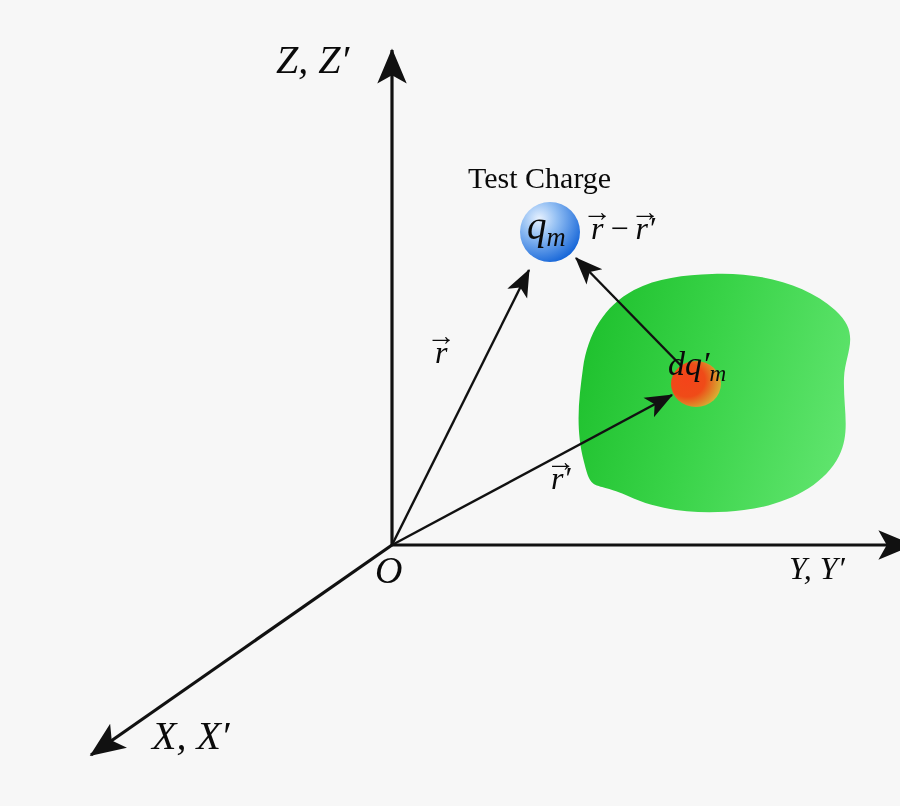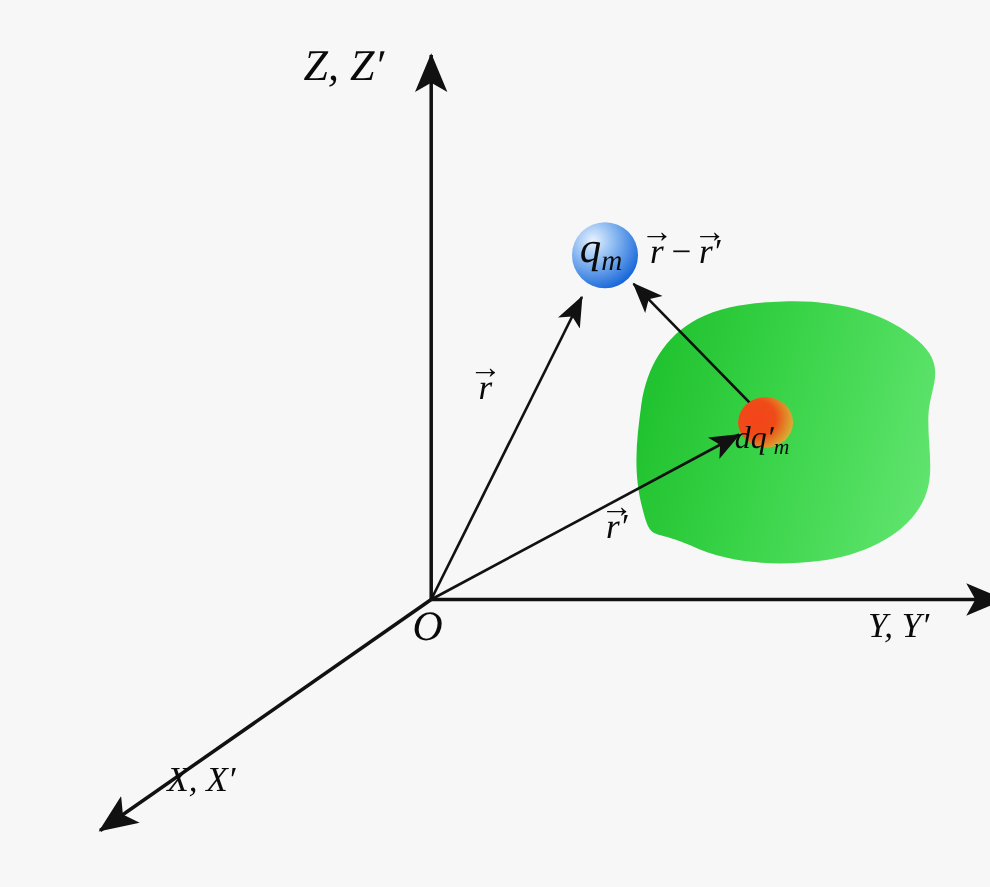--- a/index.html
+++ b/index.html
@@ -35,38 +35,38 @@
     color: #0a0a0a;
     white-space: nowrap;
     line-height: 1;
     user-select: none;
   }
   .italic { font-style: italic; }
 
   
   #label-z  { left: 232px; top: 40px;  font-size: 40px; font-style: italic; }
   #label-y  { left: 745px; top: 552px; font-size: 32px; font-style: italic; }
-  #label-x  { left: 108px; top: 692px; font-size: 32px; font-style: italic; }
+  #label-x  { left: 108px; top: 716px; font-size: 40px; font-style: italic; }
   #label-o  { left: 331px; top: 551px; font-size: 38px; font-style: italic; }
 
   
   #label-test-charge {
     left: 424px; top: 163px;
     font-size: 30px; font-style: normal;
   }
 
   
   #label-qm {
     left: 483px; top: 206px;
     font-size: 39px; font-style: italic;
     z-index: 5;
   }
   #label-dqm {
-    left: 624px; top: 384px;
-    font-size: 29px; font-style: italic;
+    left: 624px; top: 347px;
+    font-size: 34px; font-style: italic;
     z-index: 5;
   }
 
   
   #label-r      { left: 391px; top: 336px; font-size: 32px; font-style: italic; }
   #label-rprime { left: 507px; top: 462px; font-size: 32px; font-style: italic; }
   #label-r-minus-rprime { left: 547px; top: 212px; font-size: 32px; font-style: italic; }
 
   
   .vec {
@@ -148,20 +148,21 @@
   </svg>
 
   <div class="lbl" id="label-z">Z, Z′</div>
 
   <div class="lbl" id="label-y">Y, Y′</div>
 
   <div class="lbl" id="label-x">X, X′</div>
 
   <div class="lbl" id="label-o">O</div>
 
+  <div class="lbl" id="label-test-charge">Test Charge</div>
 
   <div class="lbl italic" id="label-qm">
     <span>q</span><span class="sub">m</span>
   </div>
 
   <div class="lbl italic" id="label-dqm">
     <span>dq</span><span class="prime">′</span><span class="sub">m</span>
   </div>
 
   <div class="lbl italic" id="label-r">

